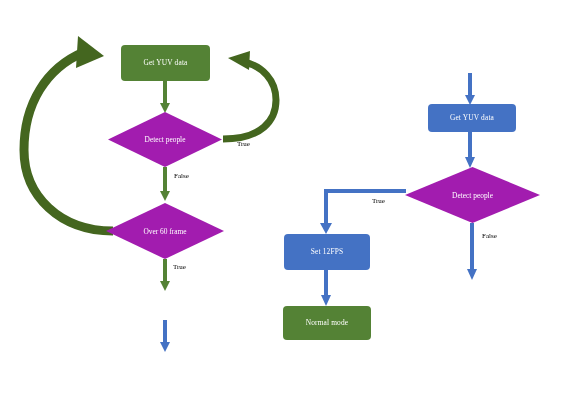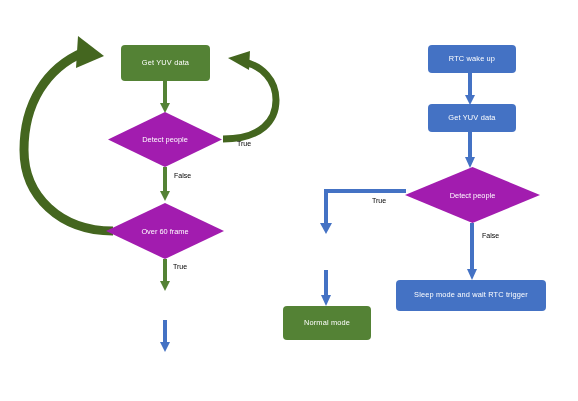--- a/index.html
+++ b/index.html
@@ -7,21 +7,21 @@
     margin: 0;
     padding: 0;
     background: #ffffff;
   }
   #canvas {
     position: relative;
     width: 578px;
     height: 401px;
     background: #ffffff;
     overflow: hidden;
-    font-family: Liberation Sans, sans-serif;
+    font-family: Liberation Serif, serif;
   }
   .node {
     position: absolute;
     display: flex;
     align-items: center;
     justify-content: center;
     box-sizing: border-box;
     color: #ffffff;
     font-size: 7.4px;
     line-height: 1.1;
@@ -138,28 +138,27 @@
   <div class="diamond" style="left:106px; top:203px; width:118px; height:56px;">Over 60 frame</div>
 
 
 
   <div class="edge-label" style="left:237px; top:140px;">True</div>
 
   <div class="edge-label" style="left:174px; top:172px;">False</div>
 
   <div class="edge-label" style="left:173px; top:263px;">True</div>
 
-  <div class="node rect blue" style="left:428px; top:45px; width:88px; height:28px;">RTC wake up</div>
 
   <div class="node rect blue" style="left:428px; top:104px; width:88px; height:28px;">Get YUV data</div>
 
   <div class="diamond" style="left:405px; top:167px; width:135px; height:56px;">Detect people</div>
 
+  <div class="node rect blue" style="left:284px; top:234px; width:86px; height:36px;">Set 12FPS</div>
 
   <div class="node rect green" style="left:283px; top:306px; width:88px; height:34px;">Normal mode</div>
 
-  <div class="node rect blue" style="left:396px; top:280px; width:150px; height:31px;">Sleep mode and wait RTC trigger</div>
 
   <div class="edge-label" style="left:372px; top:197px;">True</div>
 
   <div class="edge-label" style="left:482px; top:232px;">False</div>
 
 </div>
 
 </body></html>

